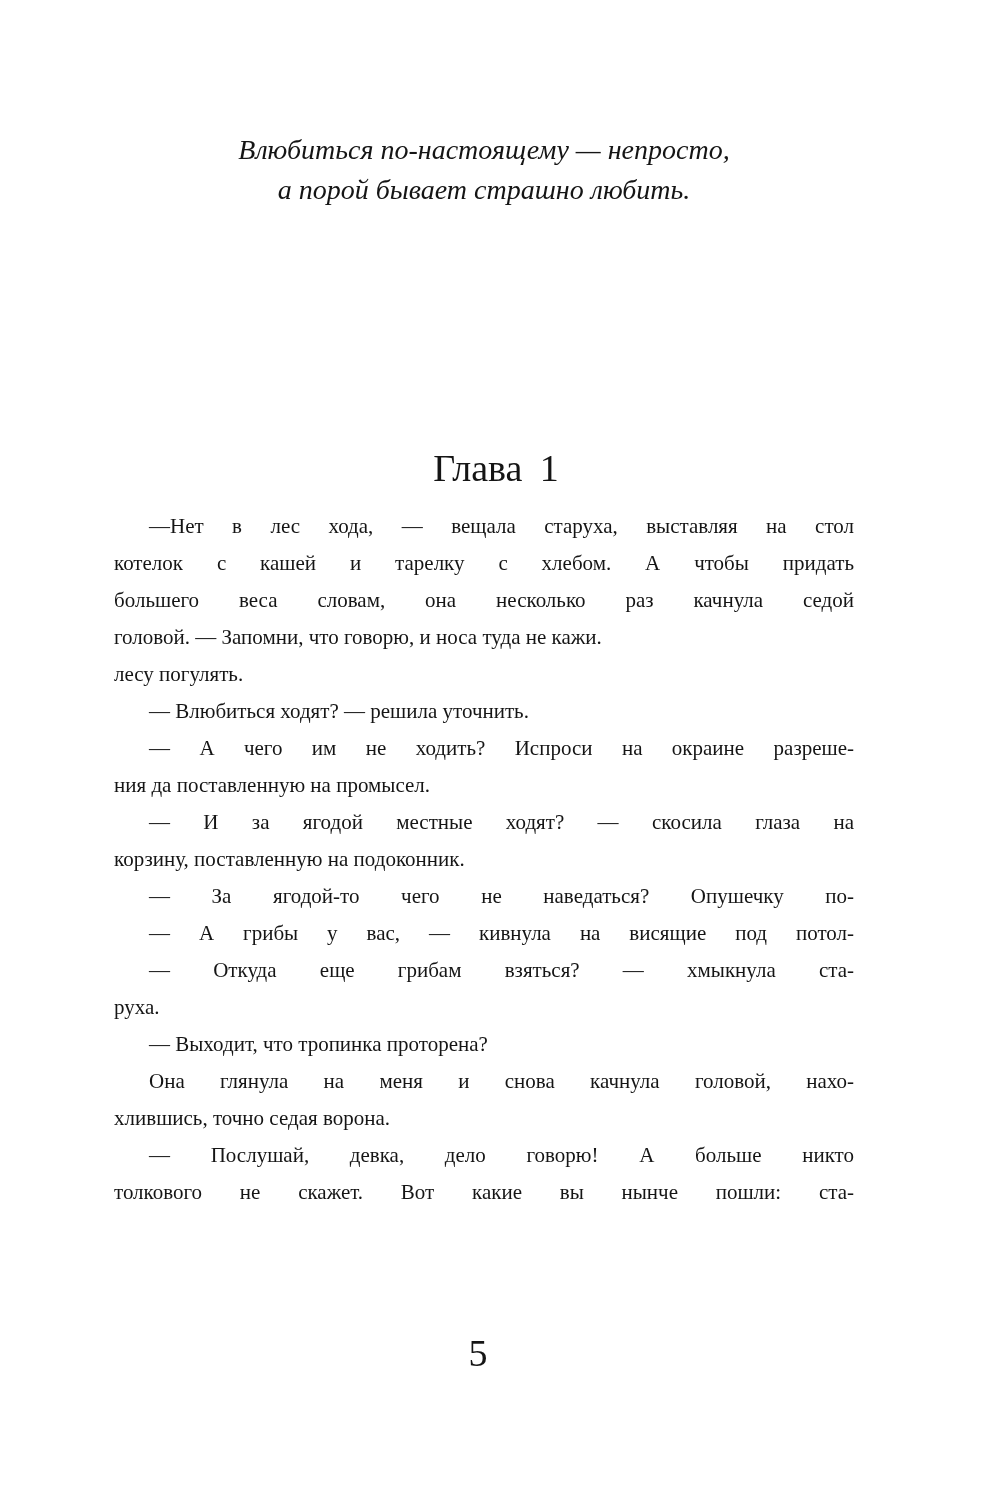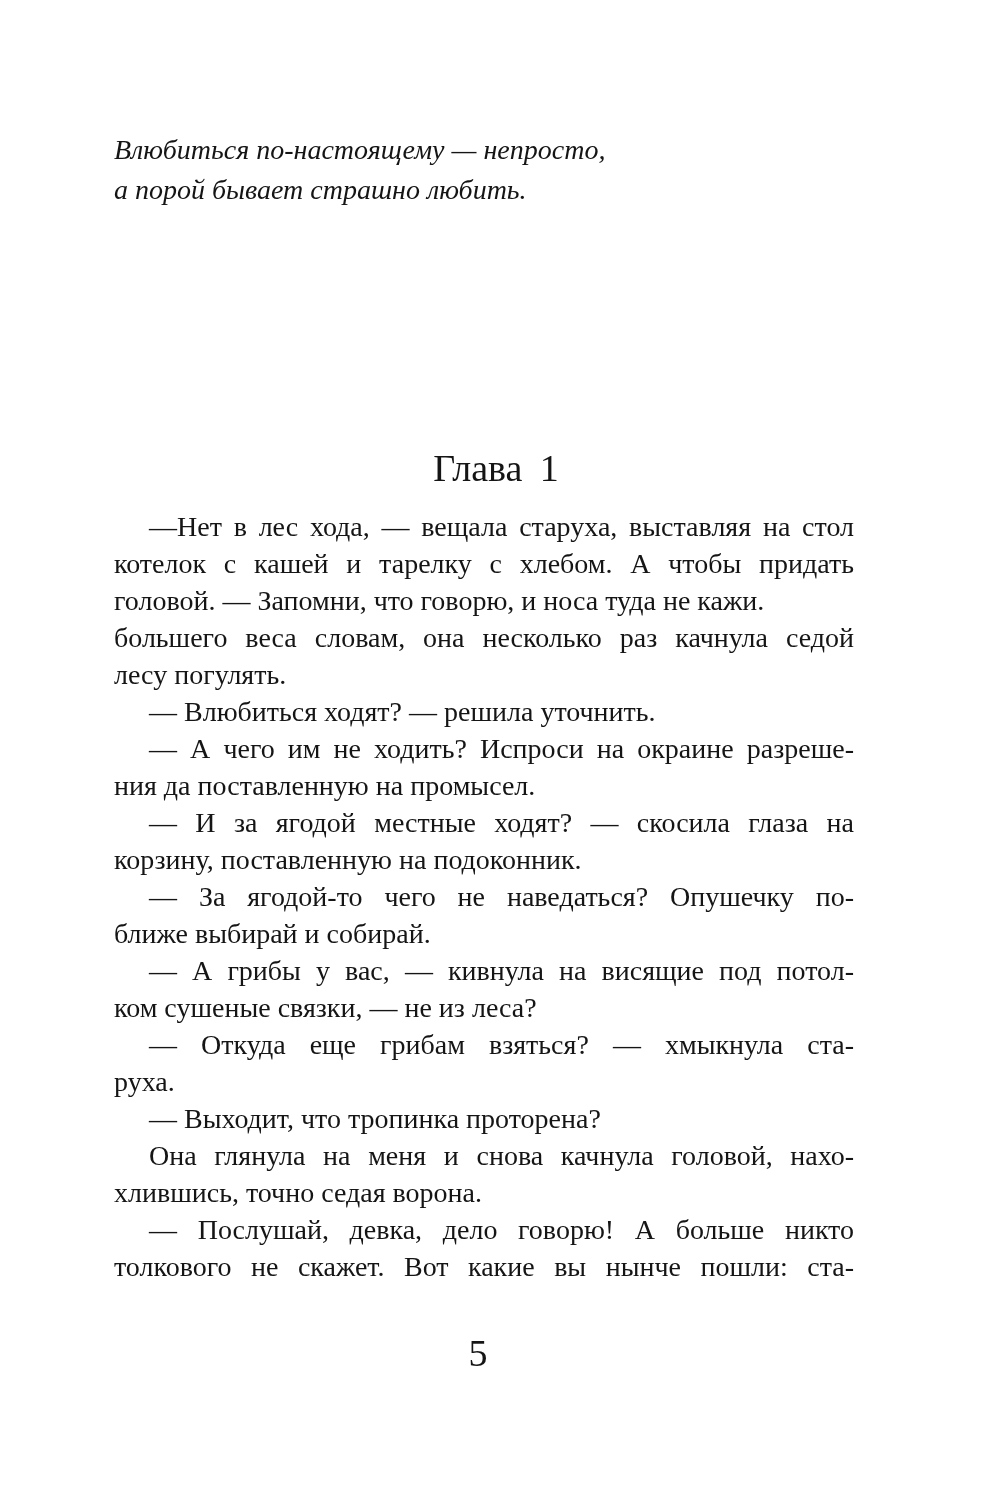--- a/index.html
+++ b/index.html
@@ -14,21 +14,21 @@
     background: #ffffff;
     color: #151515;
     font-family: "Liberation Serif", "DejaVu Serif", serif;
     overflow: hidden;
   }
   .epigraph {
     position: absolute;
     top: 130px;
     left: 114px;
     width: 740px;
-    text-align: left;
+    text-align: center;
     font-style: italic;
     font-size: 28px;
     line-height: 40px;
   }
   .chapter-title {
     position: absolute;
     top: 433px;
     left: 114px;
     width: 740px;
     margin: 12px;
@@ -36,21 +36,21 @@
     font-weight: normal;
     font-size: 38px;
     line-height: 46px;
     word-spacing: 8px;
   }
   .body-text {
     position: absolute;
     top: 508px;
     left: 114px;
     width: 740px;
-    font-size: 28px;
+    font-size: 21px;
     line-height: 37px;
   }
   .body-text .line {
     text-align: justify;
     text-align-last: justify;
   }
   .body-text .line.para-first {
     text-indent: 35px;
   }
   .body-text .line.line-last {
@@ -74,32 +74,30 @@
   <div class="epigraph">
     <div class="epigraph-line">Влюбиться по-настоящему — непросто,</div>
     <div class="epigraph-line">а порой бывает страшно любить.</div>
   </div>
 
   <h1 class="chapter-title">Глава 1</h1>
 
   <div class="body-text" id="body-text">
       <div class="line para-first">—Нет в лес хода, — вещала старуха, выставляя на стол</div>
       <div class="line">котелок с кашей и тарелку с хлебом. А чтобы придать</div>
+      <div class="line">большего веса словам, она несколько раз качнула седой</div>
       <div class="line line-last">головой. — Запомни, что говорю, и носа туда не кажи.</div>
-      <div class="line">большего веса словам, она несколько раз качнула седой</div>
       <div class="line line-last">лесу погулять.</div>
       <div class="line para-first line-last">— Влюбиться ходят? — решила уточнить.</div>
       <div class="line para-first">— А чего им не ходить? Испроси на окраине разреше-</div>
       <div class="line line-last">ния да поставленную на промысел.</div>
       <div class="line para-first">— И за ягодой местные ходят? — скосила глаза на</div>
       <div class="line line-last">корзину, поставленную на подоконник.</div>
       <div class="line para-first">— За ягодой-то чего не наведаться? Опушечку по-</div>
-      <div class="line line-last">ближе выбирай и собирай.</div>
       <div class="line para-first">— А грибы у вас, — кивнула на висящие под потол-</div>
-      <div class="line line-last">ком сушеные связки, — не из леса?</div>
       <div class="line para-first">— Откуда еще грибам взяться? — хмыкнула ста-</div>
       <div class="line line-last">руха.</div>
       <div class="line para-first line-last">— Выходит, что тропинка проторена?</div>
       <div class="line para-first">Она глянула на меня и снова качнула головой, нахо-</div>
       <div class="line line-last">хлившись, точно седая ворона.</div>
       <div class="line para-first">— Послушай, девка, дело говорю! А больше никто</div>
       <div class="line">толкового не скажет. Вот какие вы нынче пошли: ста-</div>
     </div>
 
   <div class="page-number">5</div>

